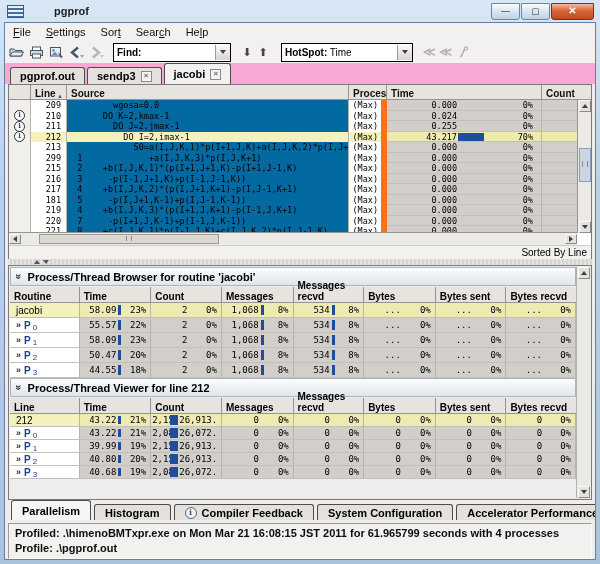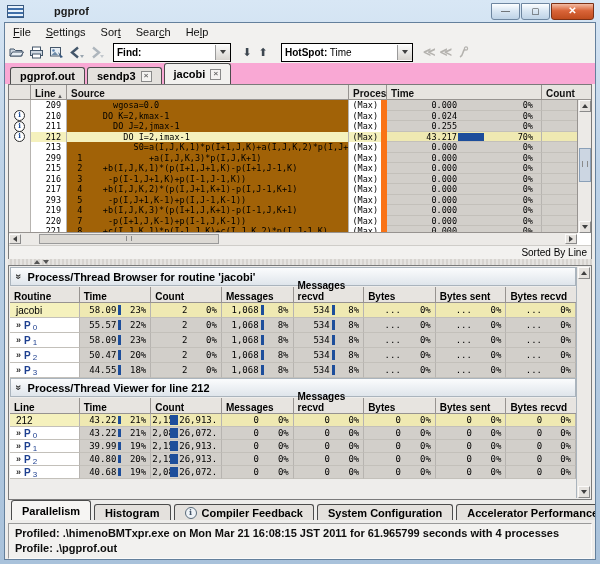--- a/index.html
+++ b/index.html
@@ -36,21 +36,21 @@
   .tab.active{height:20px;background:#f2f1ef;position:relative;z-index:2;}
   .tab-close{width:9px;height:9px;border:1px solid #8a8a8a;background:#f4f3f1;color:#6a6a6a;font-size:8px;line-height:7px;text-align:center;}
   
   .src-panel{position:absolute;left:3px;right:3px;top:61px;height:175px;border:1px solid #7a7a7a;background:#fff;overflow:hidden;}
   .src-header{position:absolute;left:0;top:0;right:0;height:15px;display:flex;font-size:10px;font-weight:bold;color:#111;}
   .hcell{background:#e7e4e0;border-right:1px solid #979390;border-bottom:1px solid #979390;display:flex;align-items:flex-end;padding-left:4px;box-sizing:border-box;}
   .src-rows{position:absolute;left:0;top:15px;right:0;height:132px;overflow:hidden;}
   .src-row{display:flex;height:10.5px;font-size:8.5px;line-height:10.5px;font-family:"DejaVu Sans Mono",monospace;}
   .sg{width:22px;background:#f1efec;border-right:1px solid #b7b4b0;box-sizing:border-box;display:flex;align-items:center;justify-content:center;}
   .sl{width:36px;text-align:right;padding-right:5px;border-right:1px solid #b7b4b0;box-sizing:border-box;background:#fff;}
-  .ss{width:282px;white-space:pre;overflow:hidden;border-right:1px solid #b7b4b0;box-sizing:border-box;background:#a16207;}
+  .ss{width:282px;white-space:pre;overflow:hidden;border-right:1px solid #b7b4b0;box-sizing:border-box;background:#0369a1;}
   .sp{width:38px;text-align:right;padding-right:3px;border-right:6px solid #f97316;box-sizing:border-box;background:#fff;}
   .st{width:155px;display:flex;background:#d2cfca;border-right:1px solid #b7b4b0;border-bottom:1px solid #c3c0ba;box-sizing:border-box;}
   .st .tv{width:70px;text-align:right;}
   .st .tb{width:28px;position:relative;}
   .st .tp{flex:1;text-align:right;padding-right:8px;}
   .sc{width:37px;background:#d2cfca;border-bottom:1px solid #c3c0ba;box-sizing:border-box;position:relative;overflow:hidden;}
   .sc span{position:absolute;right:-3px;top:0;}
   .src-row.sel .sl,.src-row.sel .ss,.src-row.sel .sp{background:#f5f1bd;}
   .src-row.sel .st,.src-row.sel .sc{background:#efe9b2;}
   .wide-bar{position:absolute;left:1px;top:1px;width:26px;height:8px;background:#1d4e9b;}
@@ -333,21 +333,21 @@
             <div class="sp">(Max)</div>
             <div class="st">
               <span class="tv">0.000</span>
               <span class="tb"></span>
               <span class="tp">0%</span>
             </div>
             <div class="sc"></div>
           </div>
           <div class="src-row">
             <div class="sg"></div>
-            <div class="sl">293</div>
+            <div class="sl">181</div>
             <div class="ss">  5     -p(I,J+1,K-1)+p(I,J-1,K-1))</div>
             <div class="sp">(Max)</div>
             <div class="st">
               <span class="tv">0.000</span>
               <span class="tb"></span>
               <span class="tp">0%</span>
             </div>
             <div class="sc"></div>
           </div>
           <div class="src-row">

